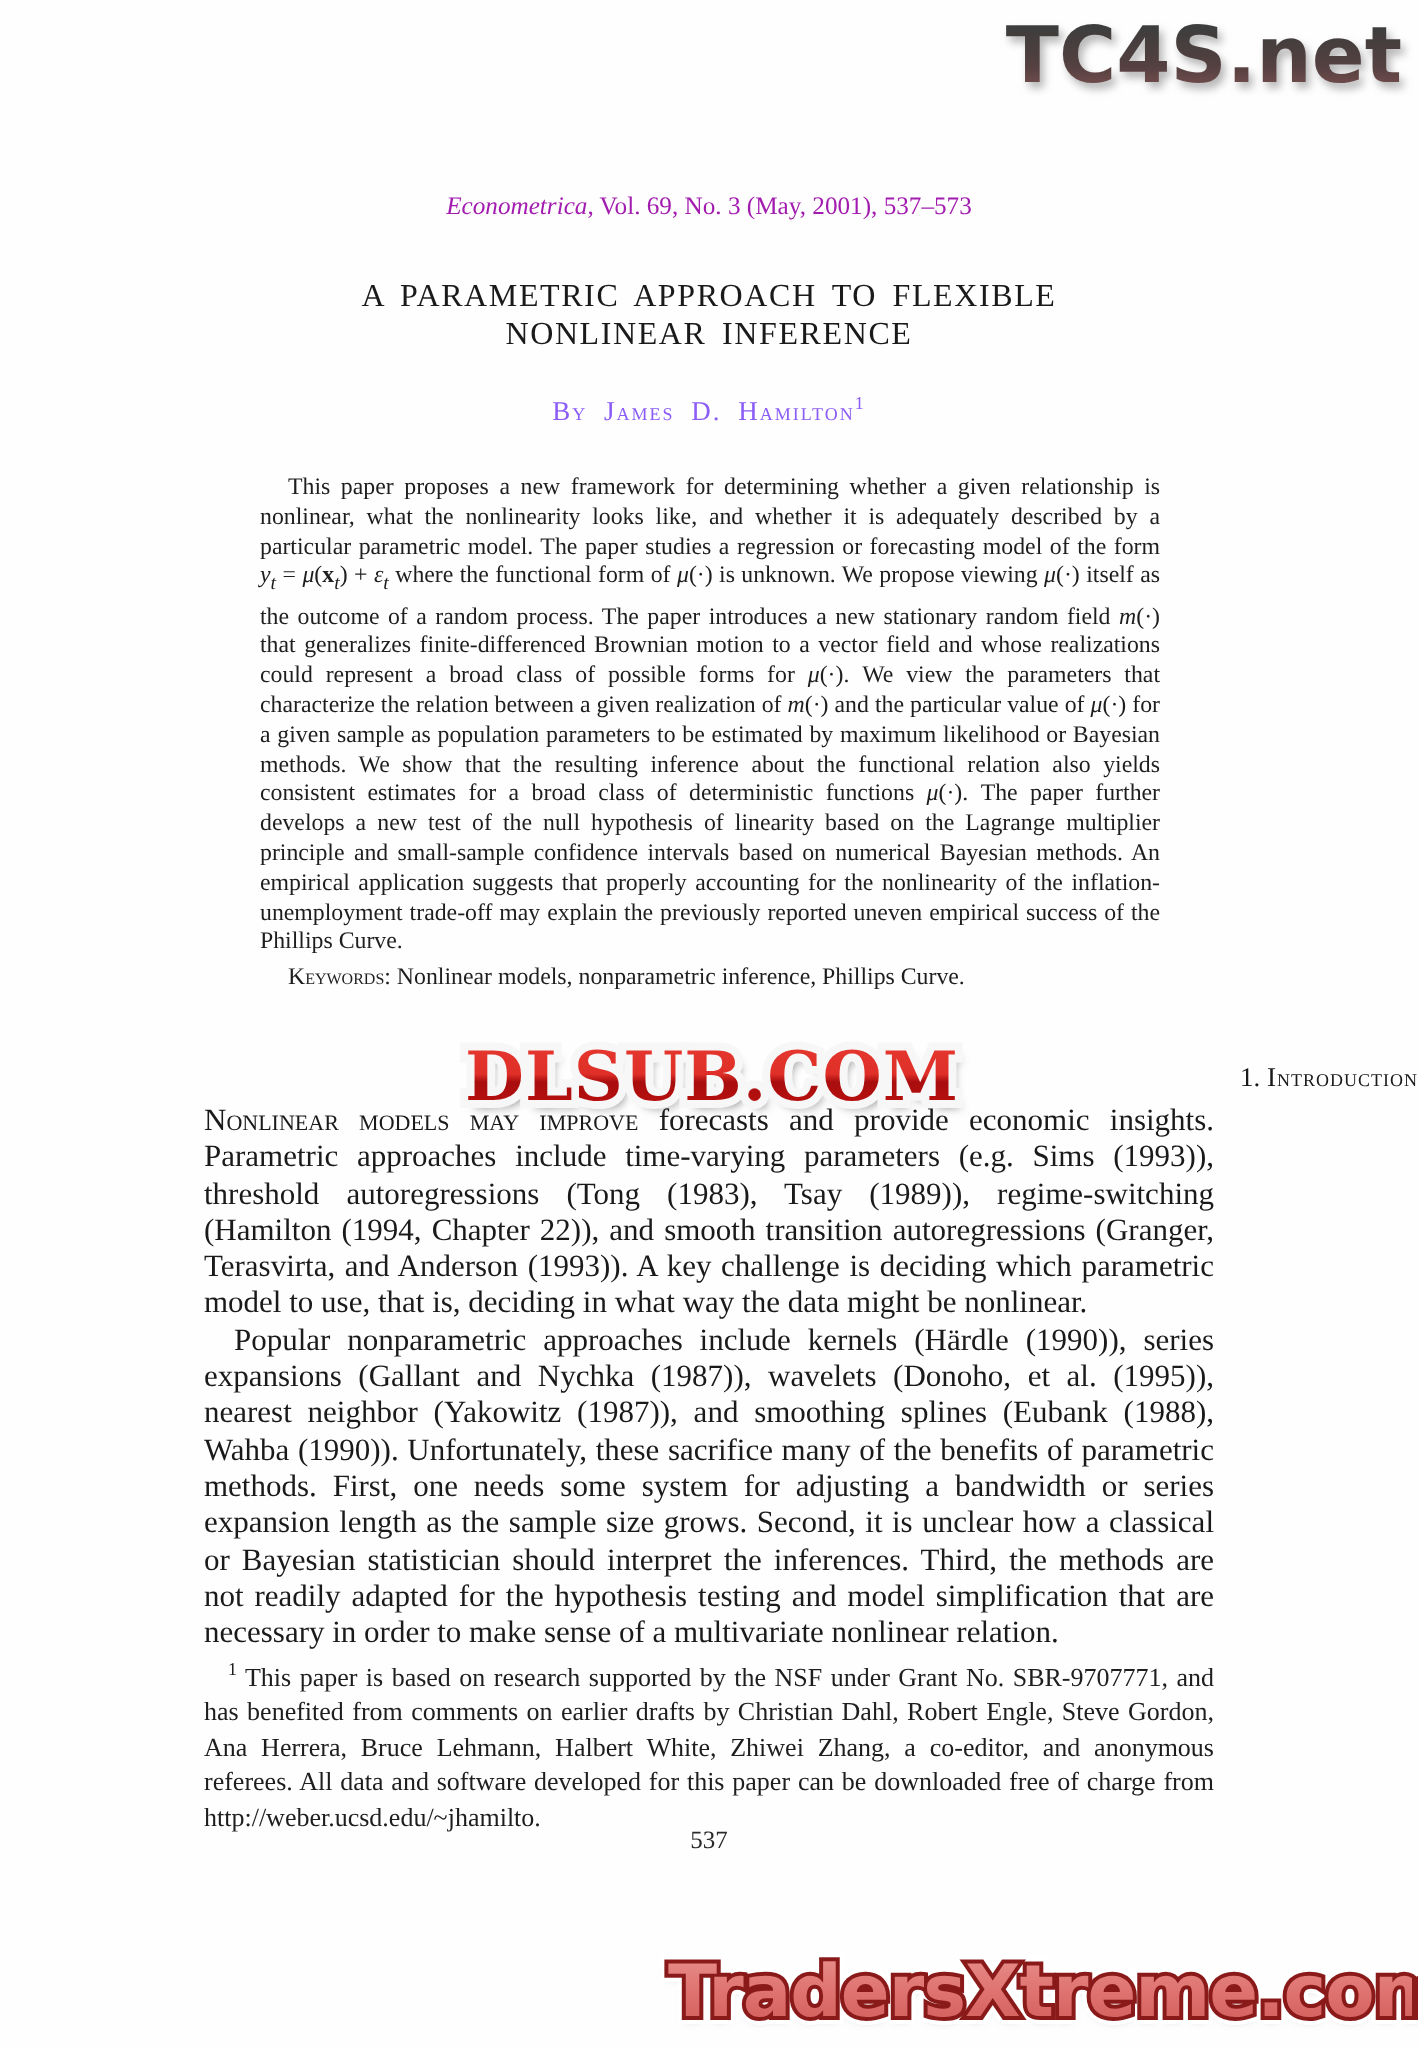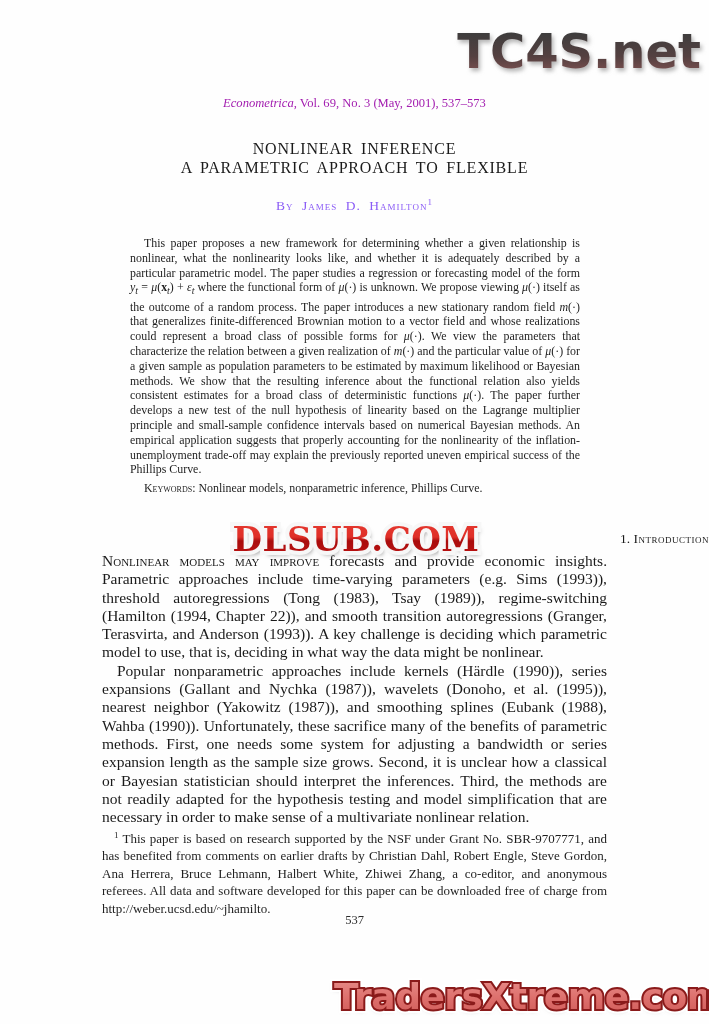--- a/index.html
+++ b/index.html
@@ -67,23 +67,23 @@
   }
   .footnote sup { font-size: 9px; vertical-align: super; line-height: 0; }
 
   .page-number {
     position: absolute; top: 913px; left: 0; width: 100%;
     text-align: center; font-size: 12.5px; color: #2a2a2a;
   }
 
   
   .wm-top {
-    position: absolute; top: 23px; right: 8px;
+    position: absolute; top: 6px; right: 8px;
     font-family: "DejaVu Sans", sans-serif; font-weight: bold;
-    font-size: 48px; letter-spacing: 0px; white-space: nowrap;
+    font-size: 39px; letter-spacing: 0px; white-space: nowrap;
     color: #4a3a3a;
     filter: drop-shadow(2px 3px 2px rgba(120,120,120,0.55));
   }
   @supports ((-webkit-background-clip: text) or (background-clip: text)) {
     .wm-top {
       background: linear-gradient(180deg, #3d3d3d 15%, #544040 60%, #8a5656 100%);
       -webkit-background-clip: text; background-clip: text; color: transparent;
     }
   }
 
@@ -137,22 +137,22 @@
 
 <div class="page">
 
   <div class="wm-top">TC4S.net</div>
 
   <div class="journal-line">
     <span class="jname">Econometrica</span><span>, Vol. 69, No. 3 (May, 2001), 537–573</span>
   </div>
 
   <div class="title-block">
+    <div>A PARAMETRIC APPROACH TO FLEXIBLE</div>
     <div>NONLINEAR INFERENCE</div>
-    <div>A PARAMETRIC APPROACH TO FLEXIBLE</div>
   </div>
 
   <div class="byline">
     <span>By</span>
     <span>James D. Hamilton</span><sup>1</sup>
   </div>
 
   <p class="abstract">This paper proposes a new framework for determining whether a given relationship is nonlinear, what the nonlinearity looks like, and whether it is adequately described by a particular parametric model. The paper studies a regression or forecasting model of the form <i>y<sub>t</sub></i> = <i>μ</i>(<b>x</b><sub><i>t</i></sub>) + <i>ε<sub>t</sub></i> where the functional form of <i>μ</i>(·) is unknown. We propose viewing <i>μ</i>(·) itself as the outcome of a random process. The paper introduces a new stationary random field <i>m</i>(·) that generalizes finite-differenced Brownian motion to a vector field and whose realizations could represent a broad class of possible forms for <i>μ</i>(·). We view the parameters that characterize the relation between a given realization of <i>m</i>(·) and the particular value of <i>μ</i>(·) for a given sample as population parameters to be estimated by maximum likelihood or Bayesian methods. We show that the resulting inference about the functional relation also yields consistent estimates for a broad class of deterministic functions <i>μ</i>(·). The paper further develops a new test of the null hypothesis of linearity based on the Lagrange multiplier principle and small-sample confidence intervals based on numerical Bayesian methods. An empirical application suggests that properly accounting for the nonlinearity of the inflation-unemployment trade-off may explain the previously reported uneven empirical success of the Phillips Curve.</p>
 
   <div class="keywords"><span class="sc">Keywords</span>: Nonlinear models, nonparametric inference, Phillips Curve.</div>

